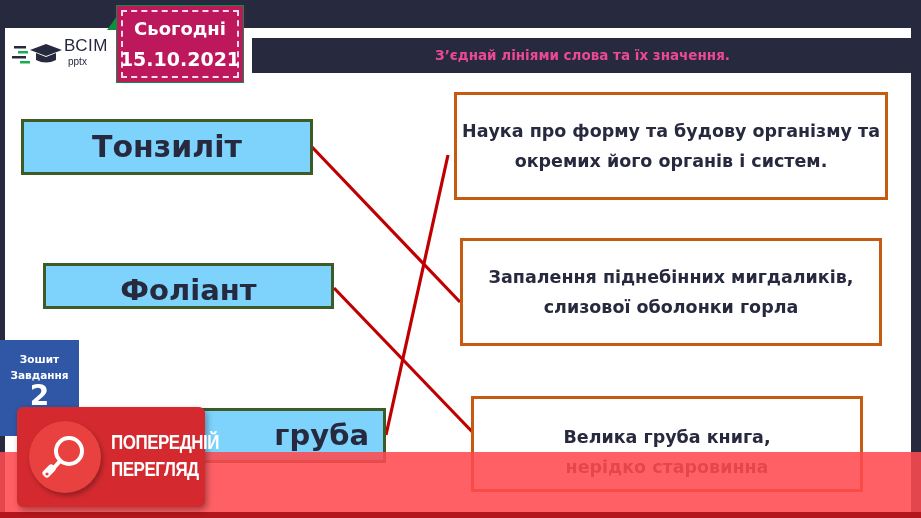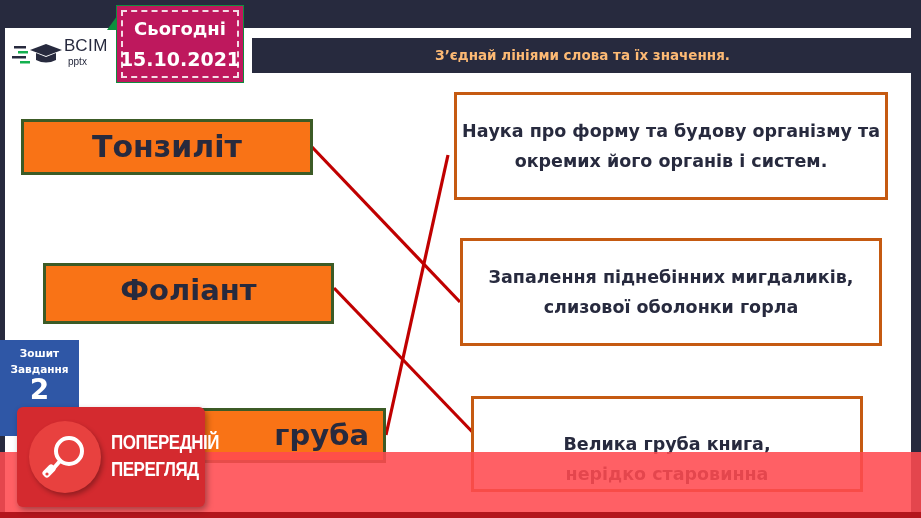--- a/index.html
+++ b/index.html
@@ -9,32 +9,32 @@
   .white-area { position: absolute; left: 5px; top: 28px; width: 906px; height: 490px; background: #ffffff; }
   .logo { position: absolute; left: 12px; top: 34px; width: 110px; height: 38px; }
   .logo .mark { position: absolute; left: 0; top: 4px; width: 50px; height: 30px; }
   .logo .brand { position: absolute; left: 52px; top: 2px; font-size: 17px; color: #272a3e; font-family: "Liberation Sans", sans-serif; letter-spacing: 0.5px; }
   .logo .sub { position: absolute; left: 56px; top: 22px; font-size: 10px; color: #272a3e; font-family: "Liberation Sans", sans-serif; }
   .date-badge { position: absolute; left: 116px; top: 5px; width: 128px; height: 78px; background: #be185d; border: 1px solid #0e8e3e; }
   .date-badge .inner { position: absolute; left: 4px; top: 4px; right: 4px; bottom: 4px; border: 2px dashed rgba(255,255,255,0.85); }
   .date-badge .l1 { position: absolute; left: 0; right: 0; top: 12px; text-align: center; color: #fff; font-size: 18px; font-weight: bold; }
   .date-badge .l2 { position: absolute; left: 0; right: 0; top: 42px; text-align: center; color: #fff; font-size: 19px; font-weight: bold; }
   .date-badge .tab { position: absolute; left: -10px; top: 10px; width: 10px; height: 14px; background: #0e8e3e; clip-path: polygon(100% 0, 0 100%, 100% 100%); }
-  .title-bar { position: absolute; left: 252px; top: 38px; width: 661px; height: 35px; background: #272a3e; color: #fdba74; font-size: 13.5px; font-weight: bold; text-align: center; line-height: 35px; }
-  .word-box { position: absolute; background: #f97316; border: 3px solid #3c5b26; color: #272a3e; font-weight: bold; text-align: center; font-family: "DejaVu Sans", sans-serif; }
+  .title-bar { position: absolute; left: 252px; top: 38px; width: 661px; height: 35px; background: #272a3e; color: #ec4899; font-size: 13.5px; font-weight: bold; text-align: center; line-height: 35px; }
+  .word-box { position: absolute; background: #7dd3fc; border: 3px solid #3c5b26; color: #272a3e; font-weight: bold; text-align: center; font-family: "DejaVu Sans", sans-serif; }
   .w1 { left: 21px; top: 119px; width: 292px; height: 56px; font-size: 30px; line-height: 50px; }
-  .w2 { left: 43px; top: 263px; width: 291px; height: 61px; font-size: 29px; line-height: 49px; }
+  .w2 { left: 43px; top: 263px; width: 291px; height: 46px; font-size: 29px; line-height: 49px; }
   .w3 { left: 200px; top: 408px; width: 186px; height: 55px; font-size: 29px; line-height: 49px; text-align: right; padding-right: 14px; }
   .def-box { position: absolute; background: #fff; border: 3px solid #c55a11; color: #272a3e; font-weight: bold; text-align: center; font-size: 17.5px; line-height: 30px; display: flex; align-items: center; justify-content: center; }
   .d1 { left: 454px; top: 92px; width: 434px; height: 108px; }
   .d2 { left: 460px; top: 238px; width: 422px; height: 108px; }
-  .d3 { left: 471px; top: 396px; width: 392px; height: 96px; align-items: flex-end; padding-top: 16px; }
+  .d3 { left: 471px; top: 396px; width: 392px; height: 96px; align-items: center; padding-top: 16px; }
   .lines { position: absolute; left: 0; top: 0; width: 921px; height: 518px; pointer-events: none; }
   .side-tab { position: absolute; left: 0; top: 340px; width: 79px; height: 96px; background: #2f57a6; color: #fff; font-weight: bold; text-align: center; }
-  .side-tab .t1 { font-size: 10.5px; margin-top: 7px; }
+  .side-tab .t1 { font-size: 10.5px; margin-top: 13px; }
   .side-tab .t2 { font-size: 10.5px; margin-top: 4px; }
   .side-tab .num { font-size: 28px; margin-top: 0px; line-height: 30px; }
   .banner { position: absolute; left: 0; top: 452px; width: 921px; height: 66px; background: rgba(255, 74, 80, 0.88); border-bottom: 6px solid #b3161d; }
   .banner-text { position: absolute; left: 300px; top: 455px; width: 540px; text-align: center; color: #fff; font-style: italic; font-size: 19.5px; line-height: 26px; font-family: "DejaVu Sans", sans-serif; text-shadow: 1px 1px 2px rgba(0,0,0,0.35); }
   .preview-badge { position: absolute; left: 17px; top: 407px; width: 188px; height: 100px; background: #d42a2f; border-radius: 6px; box-shadow: 2px 3px 6px rgba(0,0,0,0.35); }
   .preview-badge .circle { position: absolute; left: 12px; top: 14px; width: 72px; height: 72px; border-radius: 50%; background: #e8413f; box-shadow: 2px 3px 5px rgba(0,0,0,0.3); }
   .preview-badge .ptext { position: absolute; left: 94px; top: 22px; color: #fff; font-weight: bold; font-size: 17px; line-height: 24px; font-family: "Liberation Sans", sans-serif; letter-spacing: -0.5px; transform: scaleY(1.15); transform-origin: top left; }
 </style>
 </head>
 <body>

